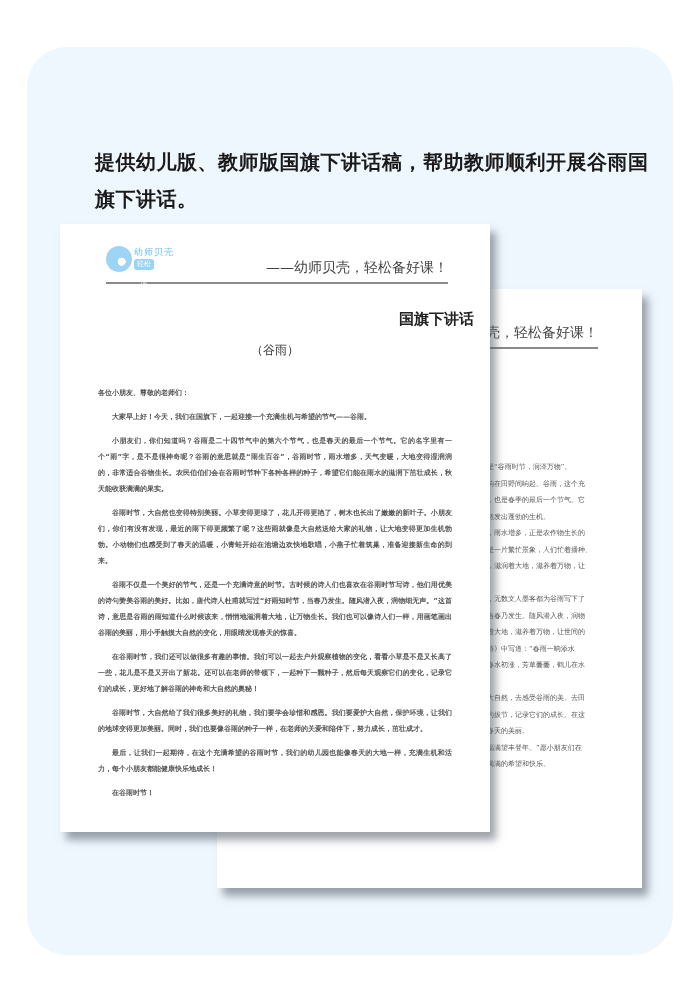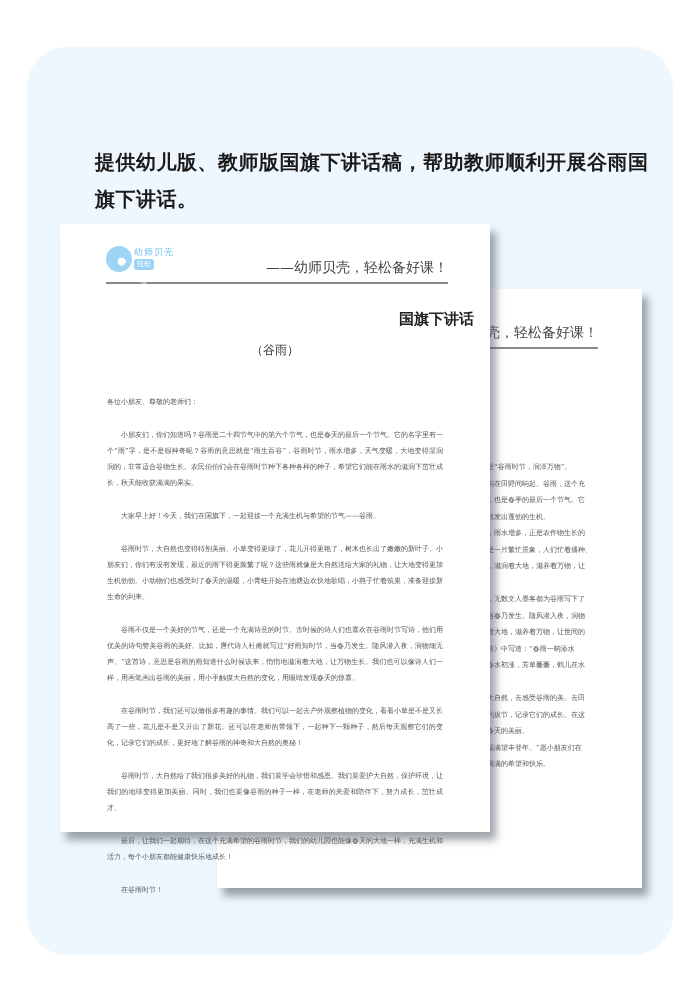--- a/index.html
+++ b/index.html
@@ -32,21 +32,21 @@
   .logo-t1 { position: absolute; left: 28px; top: 0; font-size: 9px; color: #6cbdee; font-weight: normal; letter-spacing: 1px; }
   .logo-t2 { position: absolute; left: 28px; top: 13px; width: 20px; height: 11px; background: #9ad3f4; border-radius: 3px;
     font-size: 7px; color: #ffffff; text-align: center; line-height: 11px; }
   .slogan { position: absolute; right: 0; bottom: 5px; font-size: 14px; color: #444; white-space: nowrap; }
 
   .doc-title { position: absolute; left: 0; right: 16px; top: 86px; text-align: right;
     font-size: 15px; font-weight: bold; color: #222; margin: 0; }
   .doc-sub { position: absolute; left: 0; right: 0; top: 118px; text-align: center; font-size: 12px; color: #333; }
 
   .doc-body { position: absolute; left: 30px; right: 30px; top: 153px; font-size: 7px; line-height: 16px; color: #555; }
-  .doc-body p { margin: 17px; text-align: justify; }
+  .doc-body p { margin: 8px; text-align: justify; font-weight: bold; }
   .doc-body p.indent { text-indent: 14px; }
 
   .back .page-header { left: 0; right: 44px; }
   .back .slogan { right: 0; }
   .back-body { position: absolute; left: 270px; right: 38px; top: 170px; font-size: 7px; line-height: 16.5px; color: #555; }
   .back-body div { white-space: nowrap; overflow: hidden; height: 16.5px; }
 </style>
 </head>
 <body>
 
@@ -87,22 +87,22 @@
       <span class="logo-mark"></span>
       <span class="logo-t1">幼师贝壳</span>
       <span class="logo-t2">轻松备好课</span>
     </div>
     <span class="slogan">——幼师贝壳，轻松备好课！</span>
   </div>
   <h2 class="doc-title">国旗下讲话</h2>
   <div class="doc-sub">（谷雨）</div>
   <div class="doc-body">
     <p>各位小朋友、尊敬的老师们：</p>
+    <p class="indent">大家早上好！今天，我们在国旗下，一起迎接一个充满生机与希望的节气——谷雨。</p>
     <p class="indent">小朋友们，你们知道吗？谷雨是二十四节气中的第六个节气，也是春天的最后一个节气。它的名字里有一个“雨”字，是不是很神奇呢？谷雨的意思就是“雨生百谷”，谷雨时节，雨水增多，天气变暖，大地变得湿润润的，非常适合谷物生长。农民伯伯们会在谷雨时节种下各种各样的种子，希望它们能在雨水的滋润下茁壮成长，秋天能收获满满的果实。</p>
-    <p class="indent">大家早上好！今天，我们在国旗下，一起迎接一个充满生机与希望的节气——谷雨。</p>
     <p class="indent">谷雨时节，大自然也变得特别美丽。小草变得更绿了，花儿开得更艳了，树木也长出了嫩嫩的新叶子。小朋友们，你们有没有发现，最近的雨下得更频繁了呢？这些雨就像是大自然送给大家的礼物，让大地变得更加生机勃勃。小动物们也感受到了春天的温暖，小青蛙开始在池塘边欢快地歌唱，小燕子忙着筑巢，准备迎接新生命的到来。</p>
     <p class="indent">谷雨不仅是一个美好的节气，还是一个充满诗意的时节。古时候的诗人们也喜欢在谷雨时节写诗，他们用优美的诗句赞美谷雨的美好。比如，唐代诗人杜甫就写过“好雨知时节，当春乃发生。随风潜入夜，润物细无声。”这首诗，意思是谷雨的雨知道什么时候该来，悄悄地滋润着大地，让万物生长。我们也可以像诗人们一样，用画笔画出谷雨的美丽，用小手触摸大自然的变化，用眼睛发现春天的惊喜。</p>
     <p class="indent">在谷雨时节，我们还可以做很多有趣的事情。我们可以一起去户外观察植物的变化，看看小草是不是又长高了一些，花儿是不是又开出了新花。还可以在老师的带领下，一起种下一颗种子，然后每天观察它们的变化，记录它们的成长，更好地了解谷雨的神奇和大自然的奥秘！</p>
     <p class="indent">谷雨时节，大自然给了我们很多美好的礼物，我们要学会珍惜和感恩。我们要爱护大自然，保护环境，让我们的地球变得更加美丽。同时，我们也要像谷雨的种子一样，在老师的关爱和陪伴下，努力成长，茁壮成才。</p>
     <p class="indent">最后，让我们一起期待，在这个充满希望的谷雨时节，我们的幼儿园也能像春天的大地一样，充满生机和活力，每个小朋友都能健康快乐地成长！</p>
     <p class="indent">在谷雨时节！</p>
   </div>
 </div>
 
 </body></html>

